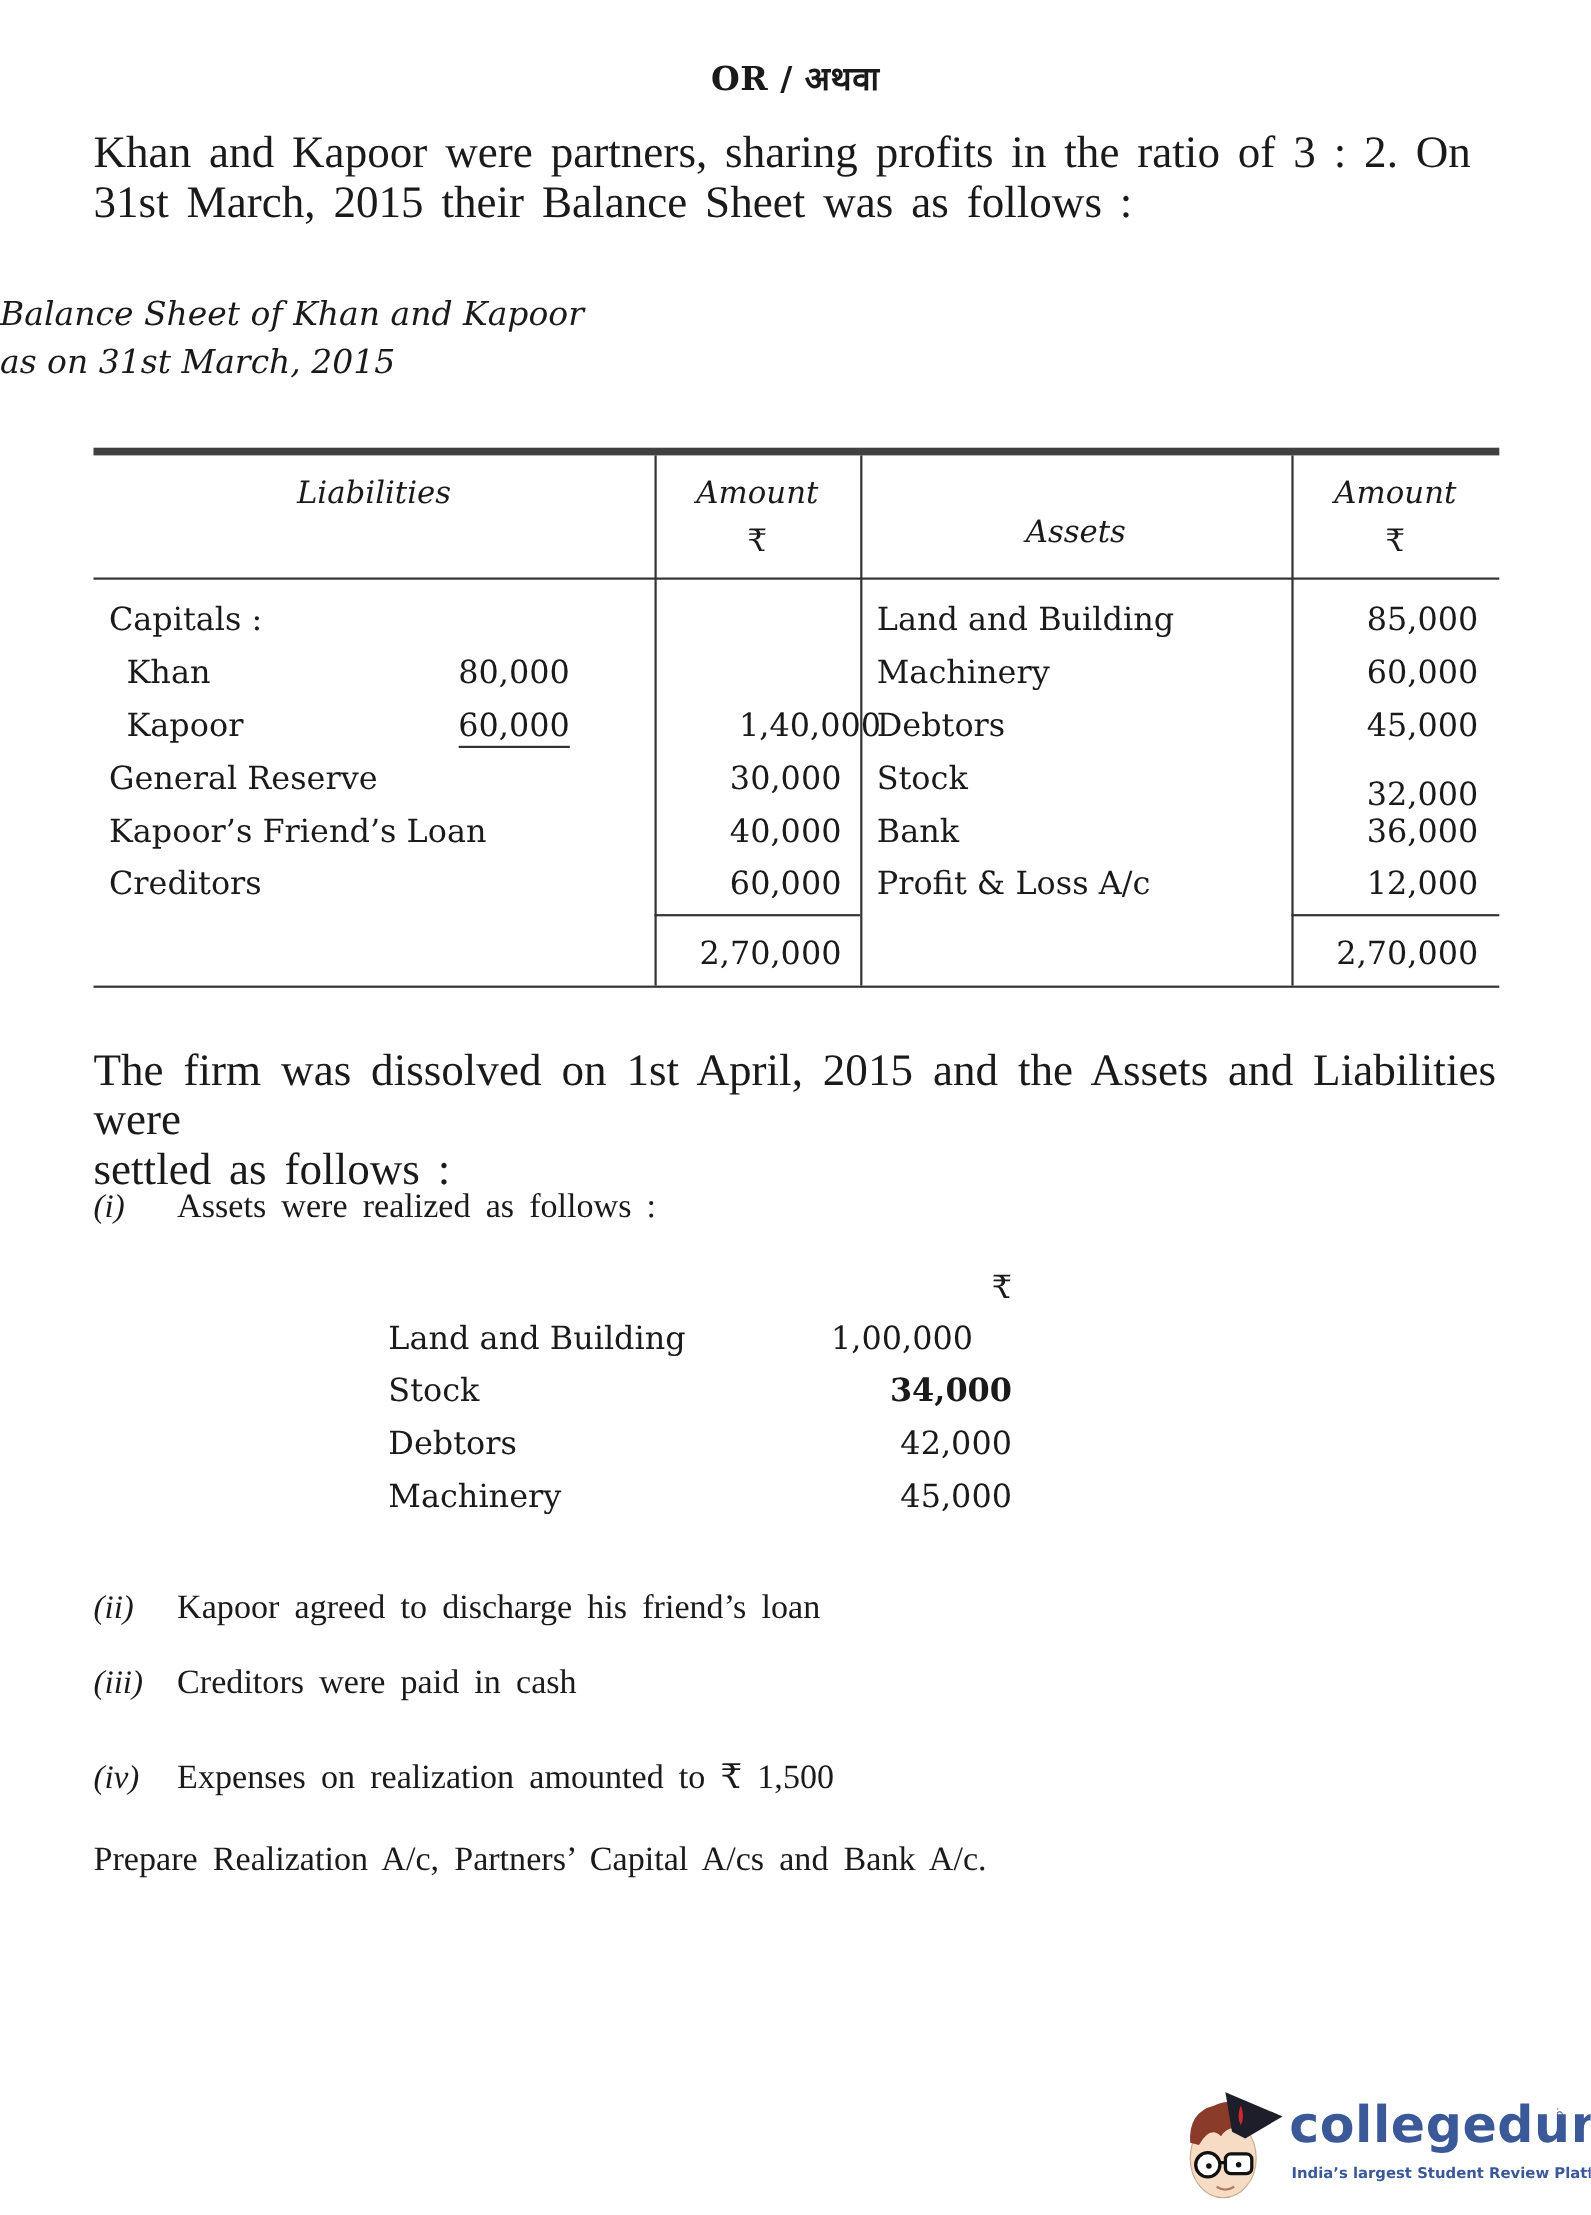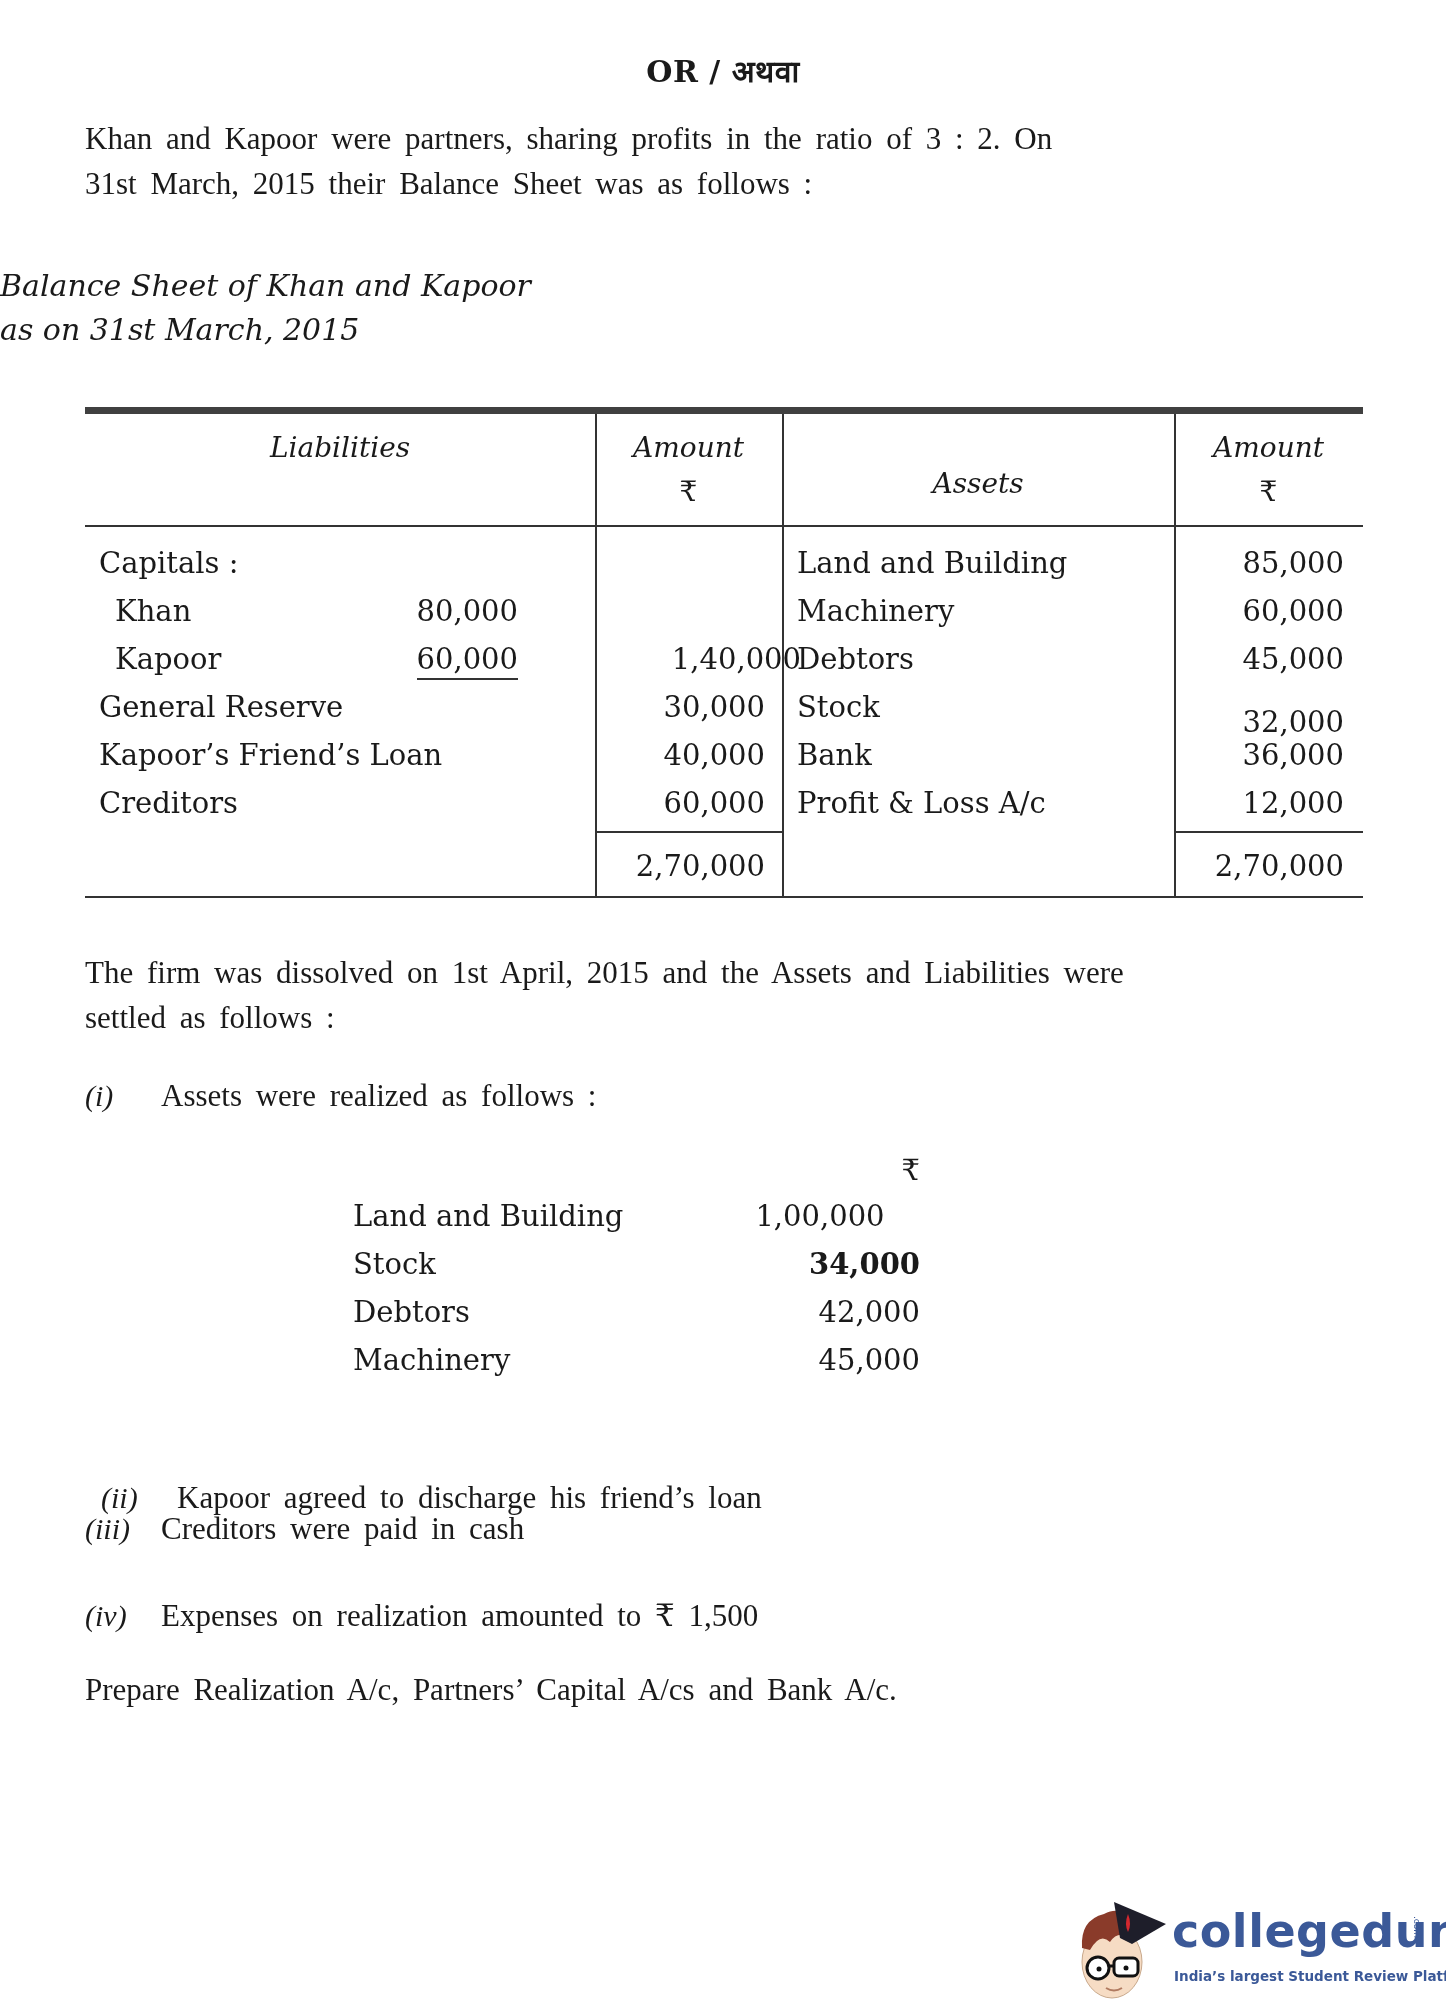--- a/index.html
+++ b/index.html
@@ -7,21 +7,21 @@
       width: 1446px; height: 2014px; position: relative; overflow: hidden;
       font-family: "DejaVu Serif", "Liberation Serif", serif;
       color: #1a1a1a;
     }
     .abs { position: absolute; }
     .heading {
       left: 0; width: 1446px; top: 50px; text-align: center;
       font-size: 30px; font-weight: bold; letter-spacing: 0.5px;
     }
     .para {
-      left: 85px; width: 1275px; font-size: 31px; line-height: 45px;
+      left: 85px; width: 1275px; font-size: 41px; line-height: 45px;
       font-family: "Liberation Serif", "DejaVu Serif", serif;
       text-align: justify; text-align-last: left; word-spacing: 6px;
       transform-origin: left top;
     }
     .p1 { top: 116px; }
     .p1 .line2 { text-align: left; }
     .caption {
       left: 0; width: 1220px; font-style: italic;
       font-size: 30px; line-height: 44px; top: 264px;
     }
@@ -140,21 +140,21 @@
 <div class="rl" style="left:780px; width:140px; top:1146px; text-align:right;">₹</div>
 <div class="rl" style="left:353px; top:1192px;">Land and Building</div>
 <div class="rl" style="left:720px; width:200px; top:1192px; text-align:center;">1,00,000</div>
 <div class="rl" style="left:353px; top:1240px;">Stock</div>
 <div class="rl" style="left:720px; width:200px; top:1240px; text-align:right;font-weight:bold;">34,000</div>
 <div class="rl" style="left:353px; top:1288px;">Debtors</div>
 <div class="rl" style="left:720px; width:200px; top:1288px; text-align:right;">42,000</div>
 <div class="rl" style="left:353px; top:1336px;">Machinery</div>
 <div class="rl" style="left:720px; width:200px; top:1336px; text-align:right;">45,000</div>
 
-<div class="item" style="top:1480px;margin-left:16px;">
+<div class="item" style="top:1443px;">
   <span class="roman">(ii)</span><span>Kapoor agreed to discharge his friend’s loan</span>
 </div>
 <div class="item" style="top:1511px;">
   <span class="roman">(iii)</span><span>Creditors were paid in cash</span>
 </div>
 <div class="item" style="top:1597px;">
   <span class="roman">(iv)</span><span>Expenses on realization amounted to ₹ 1,500</span>
 </div>
 
 <div class="item" style="top:1672px;">Prepare Realization A/c, Partners’ Capital A/cs and Bank A/c.</div>

